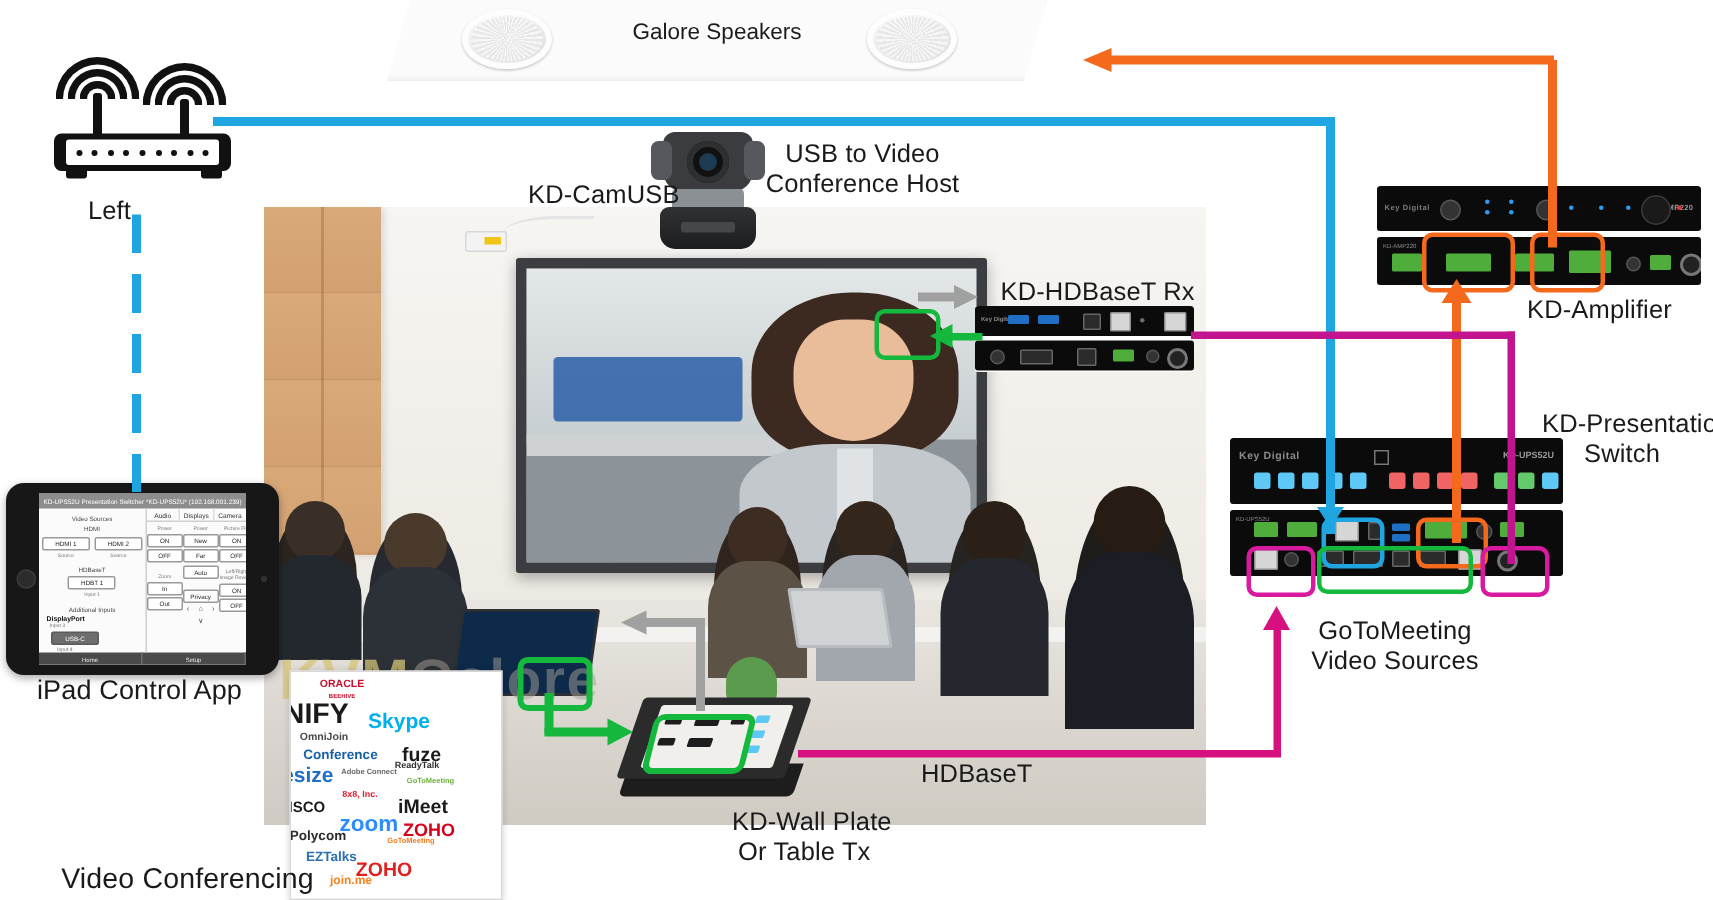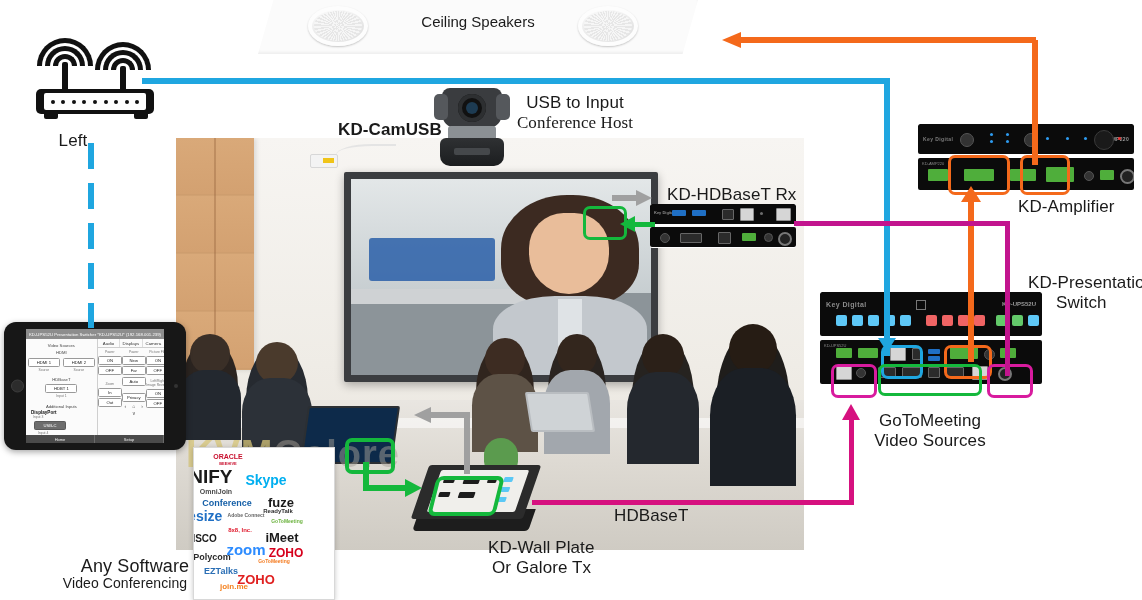--- a/index.html
+++ b/index.html
@@ -156,21 +156,21 @@
 </style>
 </head>
 <body>
 
 <div id="stage">
 
   <div id="ceiling">
     <div class="slab"></div>
     <div class="spk l"></div>
     <div class="spk r"></div>
-    <div id="ceiling-label">Ceiling Speakers</div>
+    <div id="ceiling-label">Galore Speakers</div>
   </div>
 
   <div id="wifi">
     <div class="wave" style="left:8px;top:0;">
       <i class="c"></i>
         <i class="b"></i>
         <i class="a"></i>
     </div>
     <div class="wave" style="left:66px;top:4px;">
       <i class="c"></i>
@@ -261,23 +261,23 @@
   <div style="position:absolute;left:434px;top:88px;width:76px;height:82px;">
     <div style="position:absolute;left:8px;top:0;width:60px;height:40px;background:#3a3c3f;border-radius:8px 8px 14px 14px;"></div>
     <div style="position:absolute;left:0px;top:6px;width:14px;height:26px;background:#55585c;border-radius:5px;"></div>
     <div style="position:absolute;left:62px;top:6px;width:14px;height:26px;background:#55585c;border-radius:5px;"></div>
     <div style="position:absolute;left:24px;top:6px;width:28px;height:28px;background:#111;border-radius:50%;box-shadow:inset 0 0 0 4px #2d2f31;"></div>
     <div style="position:absolute;left:32px;top:14px;width:12px;height:12px;background:#1d3b52;border-radius:50%;"></div>
     <div style="position:absolute;left:14px;top:38px;width:48px;height:16px;background:#8b9094;border-radius:3px;"></div>
     <div style="position:absolute;left:6px;top:50px;width:64px;height:28px;background:linear-gradient(180deg,#2f3133,#1b1d1f);border-radius:6px 6px 10px 10px;"></div>
     <div style="position:absolute;left:20px;top:60px;width:36px;height:7px;background:#45484b;border-radius:2px;"></div>
   </div>
-  <div class="lbl" style="left:338px;top:120px;font-weight:bold;">KD-CamUSB</div>
-  <div class="lbl c" style="left:500px;top:93px;width:150px;">USB to Input</div>
-  <div class="lbl c" style="left:500px;top:113px;width:150px;font-family:Liberation Serif, serif;">Conference Host</div>
+  <div class="lbl" style="left:352px;top:120px;">KD-CamUSB</div>
+  <div class="lbl c" style="left:500px;top:93px;width:150px;">USB to Video</div>
+  <div class="lbl c" style="left:500px;top:113px;width:150px;">Conference Host</div>
 
   <div class="lbl" style="left:667px;top:185px;">KD-HDBaseT Rx</div>
   <div class="dev" id="hdbt">
     <div class="rowA">
       <span style="position:absolute;left:4px;top:6px;font-size:4px;color:#8b8b8b;font-weight:bold;">Key Digital</span>
       <div class="port p-usb" style="left:22px;top:6px;width:14px;height:6px;"></div>
       <div class="port p-usb" style="left:42px;top:6px;width:14px;height:6px;"></div>
       <div class="port p-hdmi" style="left:72px;top:5px;width:10px;height:9px;"></div>
       <div class="port p-rj45" style="left:90px;top:4px;width:12px;height:11px;"></div>
       <div class="port p-rj45" style="left:126px;top:4px;width:13px;height:11px;"></div>
@@ -444,20 +444,21 @@
             </div>
           </div>
         </div>
       </div>
       <div class="ip-foot">
         <div>Home</div>
         <div>Setup</div>
       </div>
     </div>
   </div>
+  <div class="lbl c" style="left:0px;top:450px;width:186px;font-size:18px;">iPad Control App</div>
 
   <div id="logos">
       <div class="lg" style="left: 34px; top: 5px; color: rgb(200, 16, 46); font-size: 7px; transform: translateX(-50%);">ORACLE</div>
       <div class="lg" style="left: 34px; top: 13px; color: rgb(200, 16, 46); font-size: 4px; transform: translateX(-50%);">BEEHIVE</div>
       <div class="lg" style="left: 10px; top: 18px; color: rgb(26, 26, 26); font-size: 19px; transform: translateX(-50%);">UNIFY</div>
       <div class="lg" style="left: 72px; top: 24px; color: rgb(0, 175, 240); font-size: 14px; transform: translateX(-50%);">Skype</div>
       <div class="lg" style="left: 22px; top: 40px; color: rgb(74, 74, 74); font-size: 7px; transform: translateX(-50%);">OmniJoin</div>
       <div class="lg" style="left: 33px; top: 50px; color: rgb(22, 96, 168); font-size: 9px; transform: translateX(-50%);">Conference</div>
       <div class="lg" style="left: 87px; top: 47px; color: rgb(26, 26, 26); font-size: 13px; transform: translateX(-50%);">fuze</div>
       <div class="lg" style="left: 84px; top: 60px; color: rgb(47, 47, 47); font-size: 6px; transform: translateX(-50%);">ReadyTalk</div>
@@ -468,39 +469,38 @@
       <div class="lg" style="left: 46px; top: 79px; color: rgb(224, 27, 46); font-size: 6px; transform: translateX(-50%);">8x8, Inc.</div>
       <div class="lg" style="left: 88px; top: 82px; color: rgb(26, 26, 26); font-size: 13px; transform: translateX(-50%);">iMeet</div>
       <div class="lg" style="left: 52px; top: 93px; color: rgb(45, 140, 255); font-size: 15px; transform: translateX(-50%);">zoom</div>
       <div class="lg" style="left: 92px; top: 98px; color: rgb(214, 0, 28); font-size: 12px; transform: translateX(-50%);">ZOHO</div>
       <div class="lg" style="left: 18px; top: 104px; color: rgb(43, 43, 43); font-size: 9px; transform: translateX(-50%); text-align: center;">Polycom</div>
       <div class="lg" style="left: 80px; top: 110px; color: rgb(244, 123, 32); font-size: 5px; transform: translateX(-50%);">GoToMeeting</div>
       <div class="lg" style="left: 27px; top: 118px; color: rgb(43, 111, 181); font-size: 9px; transform: translateX(-50%);">EZTalks</div>
       <div class="lg" style="left: 62px; top: 124px; color: rgb(224, 32, 32); font-size: 13px; transform: translateX(-50%);">ZOHO</div>
       <div class="lg" style="left: 40px; top: 134px; color: rgb(245, 130, 32); font-size: 8px; transform: translateX(-50%);">join.me</div>
     </div>
-  <div class="lbl c" style="left:20px;top:556px;width:230px;font-size:18px;">Any Software</div>
-  <div class="lbl c" style="left:0px;top:576px;width:250px;font-size:14px;">Video Conferencing</div>
+  <div class="lbl c" style="left:0px;top:576px;width:250px;font-size:19px;">Video Conferencing</div>
 
   <div id="wallplate">
     <div class="base"></div>
     <div class="top"></div>
     <div class="face">
       <div class="wp-port" style="left:6px;top:8px;width:11px;height:5px;"></div>
       <div class="wp-port" style="left:6px;top:22px;width:11px;height:5px;"></div>
       <div class="wp-port" style="left:26px;top:8px;width:16px;height:6px;"></div>
       <div class="wp-port" style="left:26px;top:22px;width:16px;height:6px;"></div>
       <div class="wp-port" style="left:50px;top:8px;width:9px;height:5px;"></div>
       <div class="wp-blue" style="left:66px;top:7px;width:9px;height:5px;"></div>
       <div class="wp-blue" style="left:66px;top:17px;width:9px;height:5px;"></div>
       <div class="wp-blue" style="left:66px;top:27px;width:9px;height:5px;"></div>
     </div>
   </div>
   <div class="lbl" style="left:488px;top:538px;">KD-Wall Plate</div>
-  <div class="lbl" style="left:492px;top:558px;">Or Galore Tx</div>
+  <div class="lbl" style="left:492px;top:558px;">Or Table Tx</div>
   <div class="lbl" style="left:614px;top:506px;">HDBaseT</div>
 
   <div class="ln" style="left:142px;top:78px;width:748px;height:6px;background:#1fa6e0;"></div>
   <div class="ln" style="left:884px;top:78px;width:6px;height:278px;background:#1fa6e0;"></div>
   <div class="arrow" style="left:878px;top:338px;border-left:9px solid transparent;border-right:9px solid transparent;border-top:14px solid #1fa6e0;"></div>
 
   <div class="ln" style="left:88px;top:143px;width:6px;height:185px;
        background:repeating-linear-gradient(180deg,#1fa6e0 0 26px,transparent 26px 40px);"></div>
 
   <div class="ln" style="left:1032px;top:40px;width:6px;height:125px;background:#f4691b;"></div>

